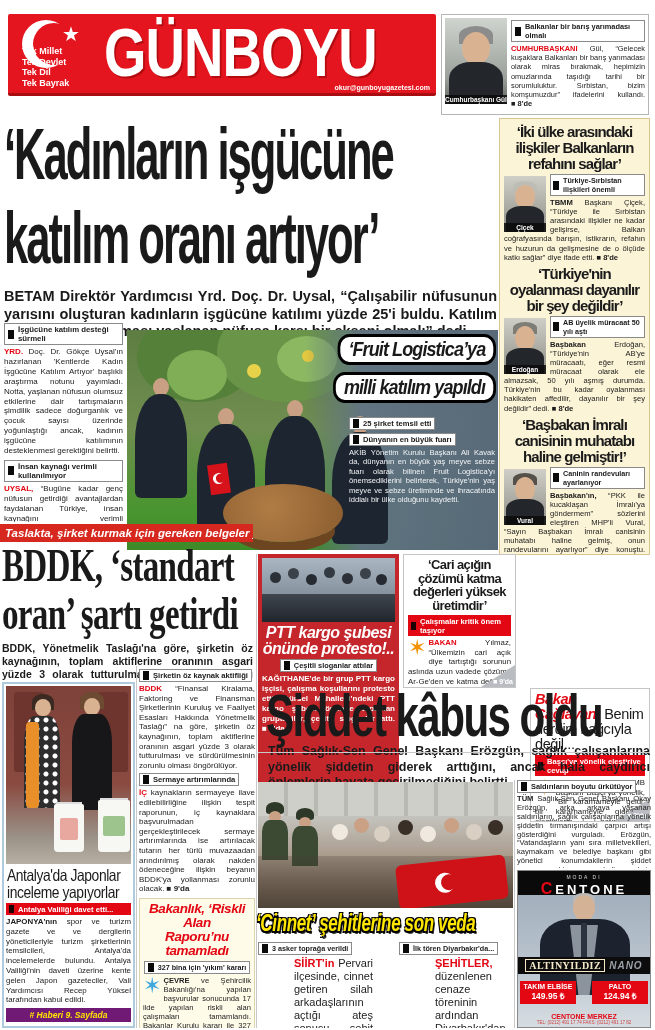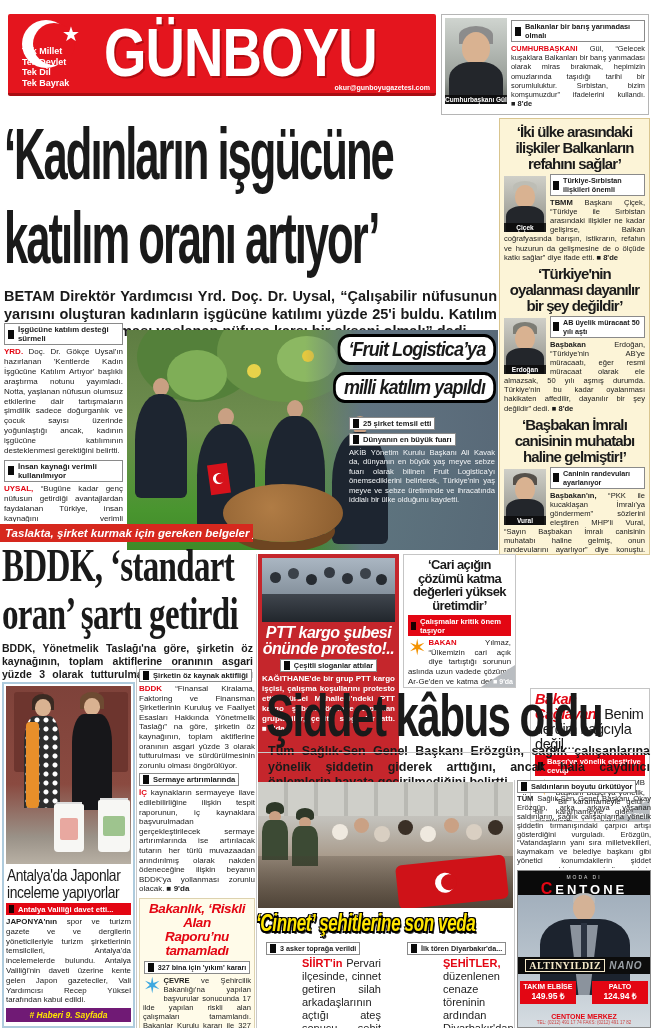--- a/index.html
+++ b/index.html
@@ -151,21 +151,21 @@
   #coffin .fc1 { position:absolute; left:38px; top:12px; width:20px; height:20px; border-radius:50%; background:#fff; }
   #coffin .fc2 { position:absolute; left:44px; top:14px; width:16px; height:16px; border-radius:50%; background:#cf1218; }
   .soldier { position:absolute; width:26px; }
   .soldier .hel { position:absolute; left:4px; top:0; width:18px; height:12px; border-radius:50% 50% 20% 20%; background:#2e3828; }
   .soldier .fc { position:absolute; left:7px; top:9px; width:12px; height:11px; border-radius:50%; background:#caa184; }
   .soldier .bd { position:absolute; left:0; top:18px; width:26px; height:40px; background:#3c4a34; border-radius:30% 30% 0 0; }
 
   #cinnet-title { left:256px; top:910px; width:258px; font-size:23px; font-weight:bold; font-style:italic;
                   color:#ffe600; letter-spacing:-0.5px; white-space:nowrap; transform:scaleX(0.74); transform-origin:0 0;
                   text-shadow:-1.5px -1.5px 0 #000, 1.5px -1.5px 0 #000, -1.5px 1.5px 0 #000, 1.5px 1.5px 0 #000, 2px 3px 0 #444; }
-  #cinnet-cols { left:266px; top:942px; width:256px; height:86px; display:flex; gap:26px; overflow:hidden; }
+  #cinnet-cols { left:258px; top:942px; width:256px; height:86px; display:flex; gap:26px; overflow:hidden; }
   #cinnet-cols .col { flex:1; }
   #cinnet-cols .body-txt { font-size:11px; line-height:1.18;padding-left:36px; }
 
   
   #saldiri { left:517px; top:780px; width:134px; height:88px; overflow:hidden; }
   #saldiri .body-txt { font-size:7.6px; line-height:1.17; }
 
   
   #ad { left:517px; top:870px; width:134px; height:158px; background:linear-gradient(180deg,#9aa8b6 0%,#b7c2cc 55%,#d6dde2 100%); overflow:hidden; border:1px solid #888; }
   #ad-logo { position:relative; height:24px; background:#0a0a0a; text-align:center; color:#fff; }

